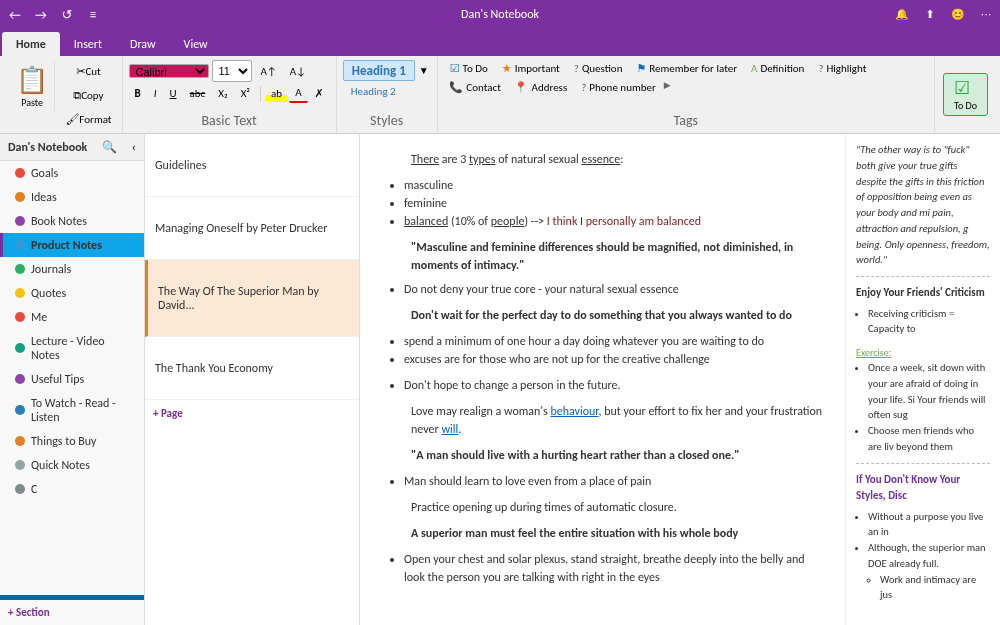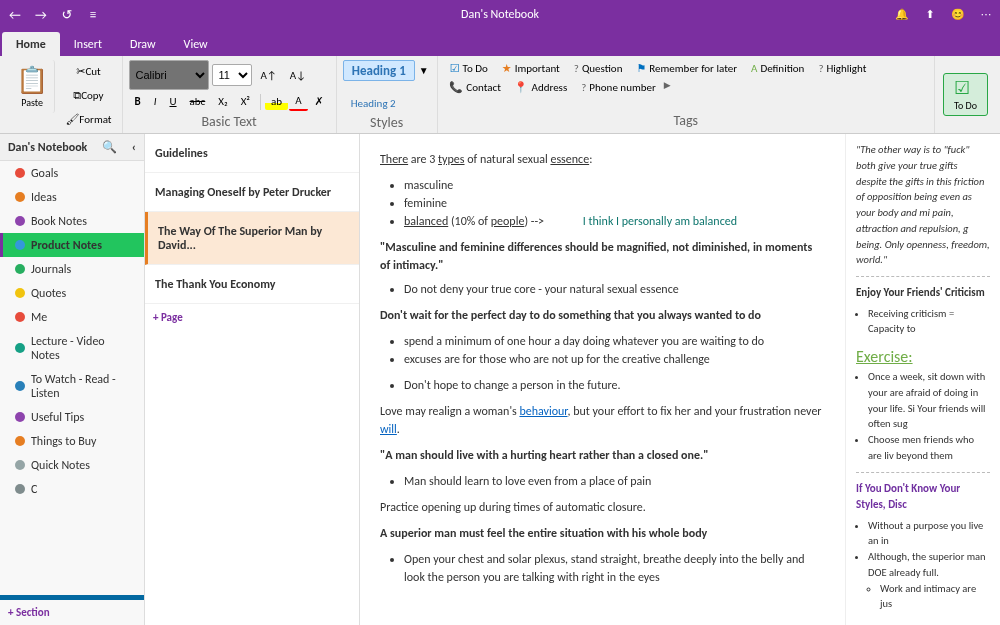--- a/index.html
+++ b/index.html
@@ -119,26 +119,26 @@
       padding: 4px 6px;
       border-radius: 3px;
       cursor: pointer;
       font-size: 10px;
       border-right: 1px solid #ddd;
       margin-right: 4px;
     }
 
     
     .font-select {
-      height: 30px;
+      height: 14px;
       font-size: 11px;
       border: 1px solid #aaa;
       border-radius: 2px;
       padding: 0 2px;
-      background: #737373;
+      background: #be185d;
       width: 80px;
     }
     .font-size-select {
       height: 22px;
       font-size: 11px;
       border: 1px solid #aaa;
       border-radius: 2px;
       padding: 0 2px;
       background: white;
       width: 40px;
@@ -171,21 +171,21 @@
     .sidebar-item {
       padding: 5px 8px 5px 12px;
       font-size: 12px;
       cursor: pointer;
       color: #333;
       display: flex;
       align-items: center;
       gap: 6px;
       border-left: 3px solid transparent;
     }
-    .sidebar-item.active { background: #22c55e; border-left-color: #7b2fa0; font-weight: 600; }
+    .sidebar-item.active { background: #0ea5e9; border-left-color: #7b2fa0; font-weight: 600; }
     .sidebar-item .dot {
       width: 10px; height: 10px; border-radius: 50%; flex-shrink: 0;
     }
     #sidebar-footer {
       margin-top: auto;
       padding: 6px 8px;
       border-top: 5px solid #0369a1;
       display: flex;
       gap: 8px;
     }
@@ -194,26 +194,25 @@
     }
 
     
     #notes-list {
       width: 215px;
       background: #fff;
       border-right: 1px solid #ddd;
       overflow-y: auto;
     }
     .notes-list-item {
-      padding: 12px 10px;
+      padding: 24px 10px;
       font-size: 12px;
       cursor: pointer;
       color: #333;
       border-bottom: 1px solid #f0f0f0;
-      font-weight: bold;
     }
     .notes-list-item.active { background: #fce8d5; border-left: 3px solid #e67e22; }
 
     
     #content-area {
       flex: 1;
       background: white;
       overflow-y: auto;
       padding: 16px 20px;
       font-size: 12px;
@@ -227,25 +226,25 @@
       background: white;
       border-left: 1px solid #eee;
       overflow-y: auto;
       padding: 8px 10px;
       font-size: 11px;
       color: #333;
       line-height: 1.5;
     }
 
     
-    .content-text { margin-bottom: 8px; }
+    .content-text { margin-bottom: 8px; margin-left: 31px; }
     .underline { text-decoration: underline; }
     .bold { font-weight: bold; }
     .link { color: #0563c1; text-decoration: underline; cursor: pointer; }
-    .green-text { color: #0f766e; margin-left: 36px; }
+    .green-text { color: #7f1d1d; }
     .fmt-btn {
       padding: 2px 6px; border-radius: 2px; cursor: pointer; font-size: 11px;
       display: flex; align-items: center; justify-content: center;
     }
     .fmt-separator { width: 1px; height: 16px; background: #ccc; margin: 0 3px; }
     .style-btn {
       padding: 2px 8px;
       font-size: 11px;
       border-radius: 2px;
       cursor: pointer;
@@ -274,21 +273,21 @@
     
     .rp-quote {
       color: #333;
       font-size: 10.5px;
       font-style: italic;
       margin-bottom: 8px;
       line-height: 1.5;
     }
     .rp-divider { border: none; border-top: 1px dashed #bbb; margin: 8px 0; }
     .rp-heading { font-weight: bold; font-size: 11px; margin-bottom: 4px; color: #333; }
-    .rp-green { color: #70AD47; font-size: 16px; text-decoration: underline; }
+    .rp-green { color: #70AD47; font-size: 10px; text-decoration: underline; }
     .rp-section { margin-bottom: 8px; }
     .rp-text { font-size: 10.5px; line-height: 1.5; }
     .rp-bullet { padding-left: 12px; }
     .rp-purple { color: #7030A0; font-weight: bold; }
   </style>
 </head>
 <body>
 
 <div id="title-bar">
   <div class="left-controls">
@@ -363,21 +362,21 @@
         <div class="fmt-separator"></div>
         <div class="fmt-btn" style="background:linear-gradient(transparent 60%,yellow 60%);">ab</div>
         <div class="fmt-btn" style="border-bottom:2px solid red;">A</div>
         <div class="fmt-btn">✗</div>
       </div>
     </div>
     <span class="ribbon-group-label">Basic Text</span>
   </div>
 
   <div class="ribbon-group">
-    <div class="ribbon-group-content" style="flex-direction:column;gap:14px;">
+    <div class="ribbon-group-content" style="flex-direction:column;gap:2px;">
       <div style="display:flex;align-items:center;gap:2px;">
         <div class="style-btn active" style="font-size:13px;color:#2e74b5;font-weight:bold;">Heading 1</div>
         <div class="style-chevron">▼</div>
       </div>
       <div style="display:flex;align-items:center;gap:2px;">
         <div class="style-btn" style="font-size:11px;color:#2e74b5;">Heading 2</div>
       </div>
     </div>
     <span class="ribbon-group-label">Styles</span>
   </div>
@@ -468,26 +467,26 @@
     </div>
     <div class="sidebar-item">
       <span class="dot" style="background:#e74c3c;"></span>
       <span>Me</span>
     </div>
     <div class="sidebar-item">
       <span class="dot" style="background:#16a085;"></span>
       <span>Lecture - Video Notes</span>
     </div>
     <div class="sidebar-item">
+      <span class="dot" style="background:#8e44ad;"></span>
+      <span>Useful Tips</span>
+    </div>
+    <div class="sidebar-item">
       <span class="dot" style="background:#2980b9;"></span>
       <span>To Watch - Read - Listen</span>
-    </div>
-    <div class="sidebar-item">
-      <span class="dot" style="background:#8e44ad;"></span>
-      <span>Useful Tips</span>
     </div>
     <div class="sidebar-item">
       <span class="dot" style="background:#e67e22;"></span>
       <span>Things to Buy</span>
     </div>
     <div class="sidebar-item">
       <span class="dot" style="background:#95a5a6;"></span>
       <span>Quick Notes</span>
     </div>
     <div class="sidebar-item">

